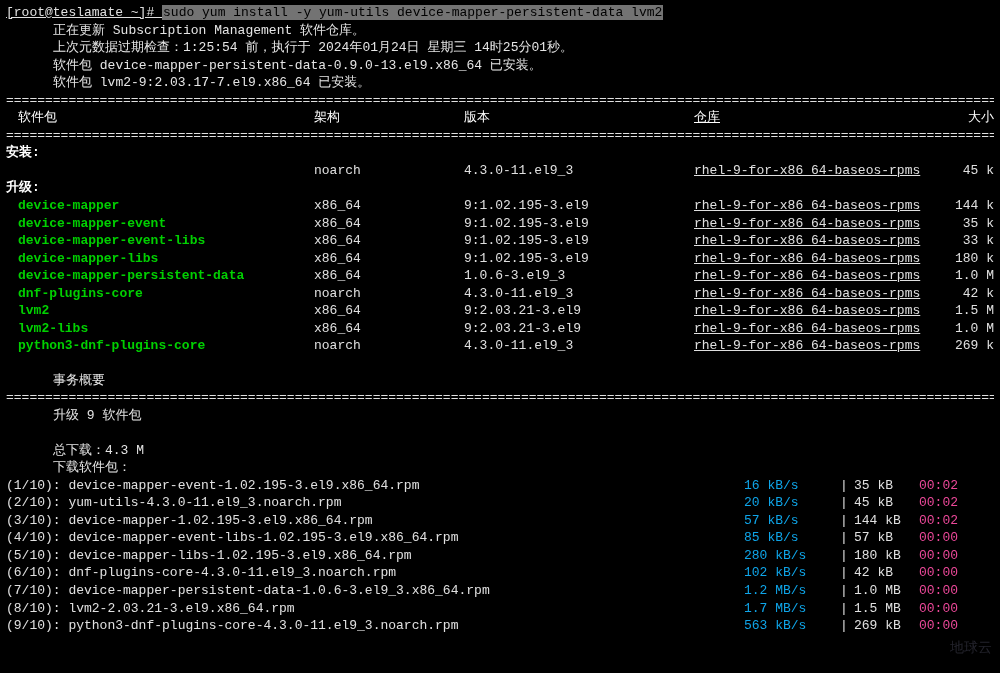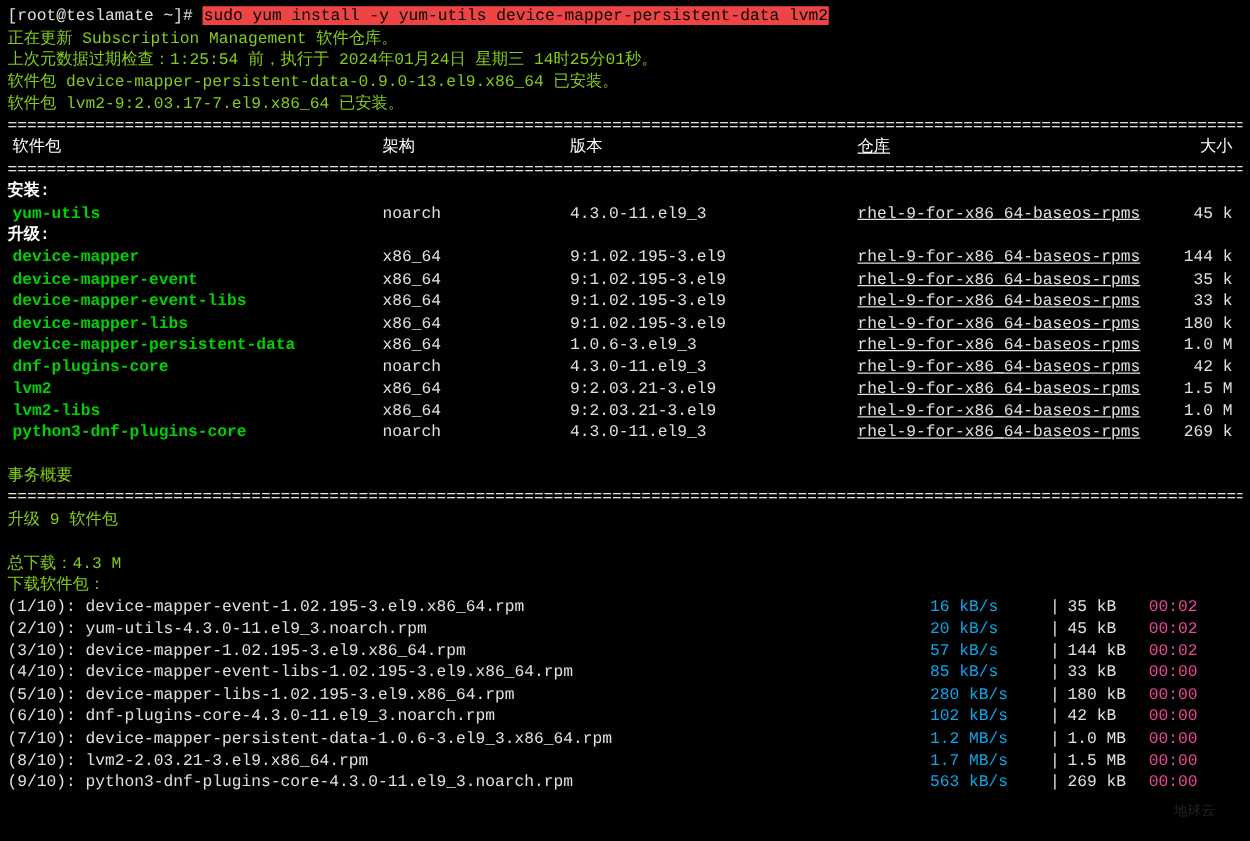--- a/index.html
+++ b/index.html
@@ -8,46 +8,46 @@
       color: #e0e0e0;
       font-family: 'Consolas', 'Monaco', 'Courier New', monospace;
       font-size: 13px;
       line-height: 1.35;
       padding: 4px 6px;
       width: 1000px;
       height: 673px;
       overflow: hidden;
     }
     .prompt-line { white-space: pre; }
-    .prompt { color: #e0e0e0; }
-    .command { background: #ef4444; color: #000; padding: 0 1px; }
-    .white { color: #84cc16; }
+    .prompt { color: #e0e0e0; text-decoration: underline; }
+    .command { background: #737373; color: #000; padding: 0 1px; }
+    .white { color: #e5e5e5; margin-left: 47px; }
     .green { color: #00d000; font-weight: bold; }
     .divider { color: #e0e0e0; letter-spacing: 0; overflow: hidden; white-space: nowrap; }
-    .row { display: flex; }
+    .row { display: flex; justify-content: flex-end; }
     .col-pkg { width: 300px; padding-left: 4px; }
     .col-arch { width: 150px; }
     .col-ver { width: 230px; }
     .col-repo { width: 230px; text-decoration: underline; }
     .col-size { width: 70px; text-align: right; }
     .header-row { color: #fff; }
     .section-label { color: #fff; font-weight: bold; }
     .dl-row { display: flex; white-space: pre; }
     .dl-name { flex: 1; color: #e0e0e0; }
     .dl-speed { width: 90px; text-align: left; color: #0ea5e9; }
     .dl-sep { width: 20px; text-align: center; color: #e0e0e0; }
     .dl-size { width: 65px; text-align: left; color: #e0e0e0; }
     .dl-time { width: 75px; padding-right: 8px; color: #ec4899; }
     .empty { height: 17px; }
     .watermark {
       position: absolute;
-      right: 28px;
+      right: 8px;
       bottom: 15px;
       opacity: 0.25;
-      font-size: 11px;
+      font-size: 14px;
       color: #8888aa;
       pointer-events: none;
     }
   </style>
 </head>
 <body>
 
 <div class="prompt-line"><span class="prompt">[root@teslamate ~]# </span><span class="command">sudo yum install -y yum-utils device-mapper-persistent-data lvm2</span></div>
 
 <div id="pre-lines">
@@ -63,21 +63,20 @@
   <div class="col-arch">架构</div>
   <div class="col-ver">版本</div>
   <div class="col-repo">仓库</div>
   <div class="col-size">大小</div>
 </div>
 <div class="divider">================================================================================================================================================</div>
 
 <div class="section-label">安装:</div>
 <div id="install-rows">
     <div class="row">
-      <div class="col-pkg green">yum-utils</div>
       <div class="col-arch">noarch</div>
       <div class="col-ver">4.3.0-11.el9_3</div>
       <div class="col-repo">rhel-9-for-x86_64-baseos-rpms</div>
       <div class="col-size">45 k</div>
     </div>
   </div>
 
 <div class="section-label">升级:</div>
 <div id="upgrade-rows">
     <div class="row">
@@ -151,21 +150,21 @@
 <div id="summary-lines">
     <div class="white">升级  9 软件包</div>
   </div>
 <div class="empty"></div>
 <div class="white">总下载：4.3 M</div>
 <div class="white">下载软件包：</div>
 <div id="download-rows">
     <div class="dl-row"><div class="dl-name">(1/10): device-mapper-event-1.02.195-3.el9.x86_64.rpm</div><div class="dl-speed">16 kB/s</div><div class="dl-sep">|</div><div class="dl-size">35 kB</div><div class="dl-time">00:02</div></div>
     <div class="dl-row"><div class="dl-name">(2/10): yum-utils-4.3.0-11.el9_3.noarch.rpm</div><div class="dl-speed">20 kB/s</div><div class="dl-sep">|</div><div class="dl-size">45 kB</div><div class="dl-time">00:02</div></div>
     <div class="dl-row"><div class="dl-name">(3/10): device-mapper-1.02.195-3.el9.x86_64.rpm</div><div class="dl-speed">57 kB/s</div><div class="dl-sep">|</div><div class="dl-size">144 kB</div><div class="dl-time">00:02</div></div>
-    <div class="dl-row"><div class="dl-name">(4/10): device-mapper-event-libs-1.02.195-3.el9.x86_64.rpm</div><div class="dl-speed">85 kB/s</div><div class="dl-sep">|</div><div class="dl-size">33 kB</div><div class="dl-time">00:00</div></div>
+    <div class="dl-row"><div class="dl-name">(4/10): device-mapper-event-libs-1.02.195-3.el9.x86_64.rpm</div><div class="dl-speed">85 kB/s</div><div class="dl-sep">|</div><div class="dl-size">57 kB</div><div class="dl-time">00:00</div></div>
     <div class="dl-row"><div class="dl-name">(5/10): device-mapper-libs-1.02.195-3.el9.x86_64.rpm</div><div class="dl-speed">280 kB/s</div><div class="dl-sep">|</div><div class="dl-size">180 kB</div><div class="dl-time">00:00</div></div>
     <div class="dl-row"><div class="dl-name">(6/10): dnf-plugins-core-4.3.0-11.el9_3.noarch.rpm</div><div class="dl-speed">102 kB/s</div><div class="dl-sep">|</div><div class="dl-size">42 kB</div><div class="dl-time">00:00</div></div>
     <div class="dl-row"><div class="dl-name">(7/10): device-mapper-persistent-data-1.0.6-3.el9_3.x86_64.rpm</div><div class="dl-speed">1.2 MB/s</div><div class="dl-sep">|</div><div class="dl-size">1.0 MB</div><div class="dl-time">00:00</div></div>
     <div class="dl-row"><div class="dl-name">(8/10): lvm2-2.03.21-3.el9.x86_64.rpm</div><div class="dl-speed">1.7 MB/s</div><div class="dl-sep">|</div><div class="dl-size">1.5 MB</div><div class="dl-time">00:00</div></div>
     <div class="dl-row"><div class="dl-name">(9/10): python3-dnf-plugins-core-4.3.0-11.el9_3.noarch.rpm</div><div class="dl-speed">563 kB/s</div><div class="dl-sep">|</div><div class="dl-size">269 kB</div><div class="dl-time">00:00</div></div>
   </div>
 
 <div class="watermark">地球云</div>
 
 </body></html>

